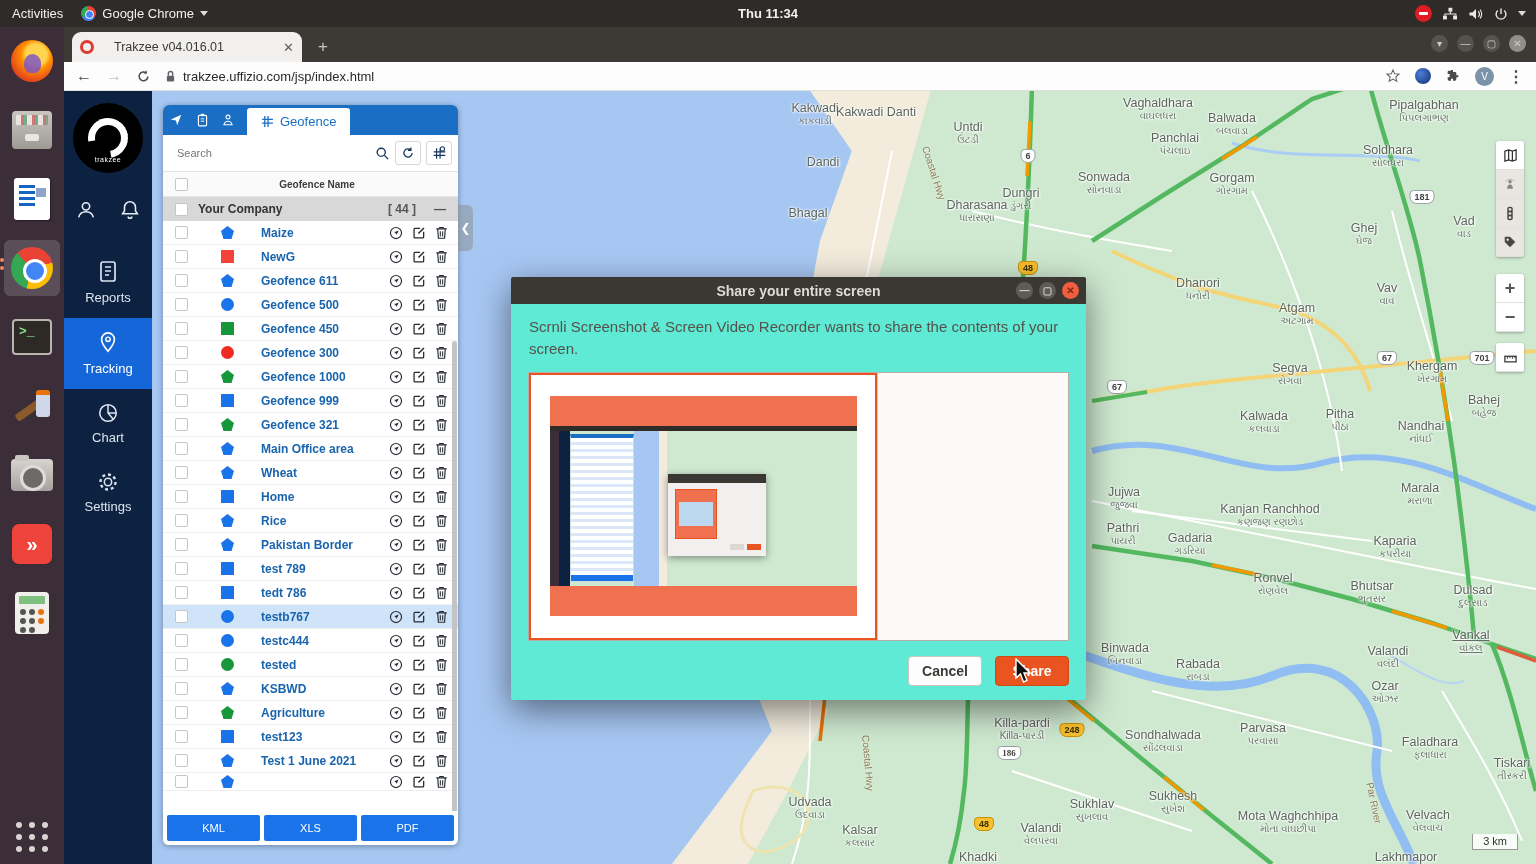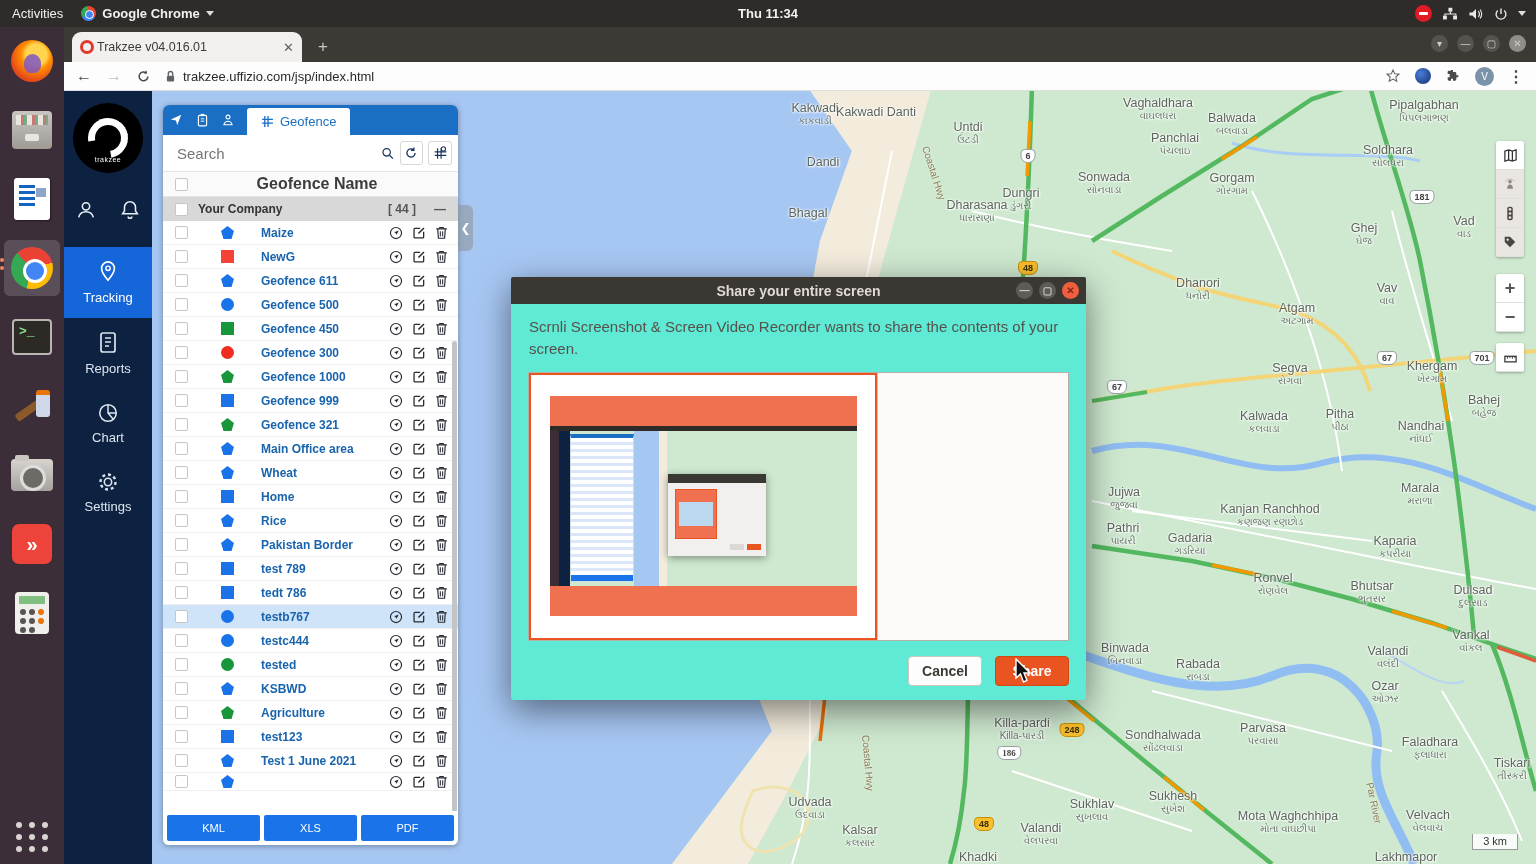--- a/index.html
+++ b/index.html
@@ -4,21 +4,21 @@
 <style>
   *{margin:0;padding:0;box-sizing:border-box}
   html,body{width:1536px;height:864px;overflow:hidden}
   body{font-family:"Liberation Sans",sans-serif;position:relative;background:#cfe9cf}
   svg{display:block}
 
   
   .sysbar{position:absolute;left:0;top:0;width:1536px;height:27px;background:#2e2b28;color:#f1f1f1;
     display:flex;align-items:center;font-size:13px;z-index:50}
   .sysbar .left{display:flex;align-items:center;gap:18px;padding-left:12px}
-  .sysbar .appmenu{display:flex;align-items:center;gap:6px;font-weight:bold}
+  .sysbar .appmenu{display:flex;align-items:center;gap:6px;font-weight:normal}
   .sysbar .clock{position:absolute;left:50%;transform:translateX(-50%);font-weight:bold}
   .sysbar .right{margin-left:auto;display:flex;align-items:center;gap:10px;padding-right:10px}
   .chrome-ball{width:15px;height:15px;border-radius:50%;
     background:conic-gradient(#ea4335 0 33%,#4285f4 33% 66%,#34a853 66% 100%);position:relative}
   .chrome-ball:after{content:"";position:absolute;left:4px;top:4px;width:7px;height:7px;border-radius:50%;
     background:#4285f4;border:1.5px solid #fff}
   .dnd{width:17px;height:17px;border-radius:50%;background:#e01b24;display:flex;align-items:center;justify-content:center}
   .dnd:after{content:"";width:9px;height:3px;background:#fff;border-radius:1px}
   .caret{width:0;height:0;border-left:4px solid transparent;border-right:4px solid transparent;border-top:5px solid #ddd}
 
@@ -51,21 +51,21 @@
   .ic-camera:after{content:"";position:absolute;left:4px;top:-4px;width:14px;height:6px;background:#c9c6c1;border-radius:2px}
   .ic-pinta{width:40px;height:40px;position:relative}
   .ic-pinta:before{content:"";position:absolute;left:2px;top:20px;width:30px;height:8px;background:#8a5a2b;transform:rotate(-35deg);border-radius:2px}
   .ic-pinta:after{content:"";position:absolute;right:2px;top:4px;width:14px;height:22px;background:#cfd8e8;border-radius:3px;border-top:5px solid #e8720c}
   .ff-ball{width:42px;height:42px;border-radius:50%;background:radial-gradient(circle at 60% 35%,#ffd54f 0 28%,#ff8f00 40%,#e64a19 70%,#b33324 100%);position:relative}
   .ff-ball:after{content:"";position:absolute;left:13px;top:14px;width:17px;height:19px;border-radius:50% 50% 40% 40%;background:#7e57c2;opacity:.85}
 
   
   .tabstrip{position:absolute;left:64px;top:27px;width:1472px;height:35px;background:#3d3a36;z-index:45}
   .tab{position:absolute;left:8px;top:5px;width:230px;height:30px;background:#f2f0ee;border-radius:9px 9px 0 0;
-    display:flex;align-items:center;padding:0 8px;gap:3px;font-size:12.5px;color:#3a3a3a}
+    display:flex;align-items:center;padding:0 8px;gap:20px;font-size:12.5px;color:#3a3a3a}
   .favicon-q{width:14px;height:14px;border-radius:50%;border:3px solid #e0392e;position:relative}
   .tab .close{margin-left:auto;color:#5f5f5f;font-size:13px}
   .newtab{position:absolute;left:250px;top:11px;width:18px;height:18px;color:#c9c5c1;font-size:17px;line-height:18px;text-align:center}
   .winbtns{position:absolute;right:10px;top:8px;display:flex;gap:9px}
   .winbtn{width:17px;height:17px;border-radius:50%;background:#56524e;color:#cfcbc7;font-size:10px;display:flex;align-items:center;justify-content:center}
   .winbtn.closew{background:#918d89}
   .urlrow{position:absolute;left:64px;top:62px;width:1472px;height:29px;background:#fdfdfd;z-index:45;
     display:flex;align-items:center;gap:14px;padding:0 12px;border-bottom:1px solid #e0dedd}
   .navic{font-size:16px;color:#494949}
   .navic.disabled{color:#c2c0be}
@@ -103,23 +103,23 @@
     border-top:none;font-size:11px;color:#333;padding:0 10px;height:16px;line-height:15px;z-index:4}
 
   
   .panel{position:absolute;left:163px;top:105px;width:295px;height:740px;background:#fff;border-radius:6px;
     box-shadow:0 1px 6px rgba(0,0,0,.35);z-index:20;display:flex;flex-direction:column;overflow:hidden}
   .phead{height:30px;background:#1a6fc4;display:flex;align-items:stretch;color:#fff;flex-shrink:0}
   .phead .hic{width:26px;display:flex;align-items:center;justify-content:center}
   .ptab{margin-left:6px;background:#fff;color:#1a6fc4;display:flex;align-items:center;gap:6px;
     padding:0 14px;font-size:13px;margin-top:3px;border-radius:3px 3px 0 0}
   .searchrow{height:37px;display:flex;align-items:center;border-bottom:1px solid #e3e3e3;flex-shrink:0;padding:0 6px;gap:5px}
-  .searchrow input{flex:1;border:none;outline:none;font-size:15px;color:#4c1d95;padding-left:8px;background:transparent}
+  .searchrow input{flex:1;border:none;outline:none;font-size:11px;color:#4c1d95;padding-left:8px;background:transparent}
   .sqbtn{width:26px;height:24px;border:1px solid #d7d7d7;border-radius:3px;display:flex;align-items:center;justify-content:center;color:#17365e}
-  .colhead{height:25px;background:#fafafa;border-bottom:1px solid #e6e6e6;display:flex;align-items:center;font-size:16px;font-weight:bold;color:#3c3c3c;flex-shrink:0;padding:0 12px}
+  .colhead{height:25px;background:#fafafa;border-bottom:1px solid #e6e6e6;display:flex;align-items:center;font-size:10px;font-weight:bold;color:#3c3c3c;flex-shrink:0;padding:0 12px}
   .colhead span{flex:1;text-align:center}
   .grouprow{height:24px;background:#d8d8d8;display:flex;align-items:center;padding:0 12px;gap:10px;font-size:12px;font-weight:bold;color:#333;flex-shrink:0}
   .grouprow .cnt{margin-left:auto;font-weight:bold;color:#555}
   .grouprow .minus{color:#555;margin-left:8px}
   .glist{flex:1;overflow:hidden;position:relative}
   .g-row{height:24px;display:flex;align-items:center;padding:0 10px 0 12px;gap:16px;border-bottom:1px solid #efefef;font-size:12px}
   .g-row.sel{background:#cfe3f9}
   .cb{width:13px;height:13px;border:1px solid #c6c6c6;background:#fff;border-radius:2px;flex-shrink:0}
   .shape{width:13px;height:13px;margin-left:17px;flex-shrink:0}
   .shape.pentagon{clip-path:polygon(50% 0,100% 38%,81% 100%,19% 100%,0 38%)}
@@ -346,21 +346,21 @@
         <div class="gu">રોણવેલ</div>
       </div>
       <div class="map-label" style="left: 1220px; top: 501px;">
         <div class="en">Bhutsar</div>
         <div class="gu">ભુતસર</div>
       </div>
       <div class="map-label" style="left: 1321px; top: 505px;">
         <div class="en">Dulsad</div>
         <div class="gu">દુલસાડ</div>
       </div>
-      <div class="map-label" style="left: 1319px; top: 550px;">
+      <div class="map-label" style="left: 1319px; top: 550px; text-decoration: underline;">
         <div class="en">Vankal</div>
         <div class="gu">વાંકલ</div>
       </div>
       <div class="map-label" style="left: 1236px; top: 566px;">
         <div class="en">Valandi</div>
         <div class="gu">વલંદી</div>
       </div>
       <div class="map-label" style="left: 1233px; top: 601px;">
         <div class="en">Ozar</div>
         <div class="gu">ઓઝર</div>
@@ -609,33 +609,33 @@
     <svg width="22" height="22" viewBox="0 0 24 24">
         <circle cx="12" cy="8" r="4" fill="none" stroke="#e8eef7" stroke-width="1.7"></circle>
         <path d="M4 20c1-4 4-6 8-6s7 2 8 6" fill="none" stroke="#e8eef7" stroke-width="1.7"></path>
       </svg>
     <svg width="22" height="22" viewBox="0 0 24 24">
         <path d="M12 3a6 6 0 0 1 6 6v4l2 3H4l2-3V9a6 6 0 0 1 6-6z" fill="none" stroke="#e8eef7" stroke-width="1.7"></path>
         <path d="M10 19a2 2 0 0 0 4 0" fill="none" stroke="#e8eef7" stroke-width="1.7"></path>
       </svg>
   </div>
   <div class="menu">
+    <div class="mitem">
+      <svg width="20" height="24" viewBox="0 0 20 24">
+          <rect x="3" y="2" width="14" height="19" rx="2" fill="none" stroke="#dce4ef" stroke-width="1.7"></rect>
+          <path d="M7 7h6 M7 11h6 M7 15h4" stroke="#dce4ef" stroke-width="1.6"></path>
+        </svg>
+      <span>Reports</span>
+    </div>
     <div class="mitem active">
       <svg width="22" height="24" viewBox="0 0 24 26">
           <path d="M12 2a7 7 0 0 1 7 7c0 5-7 13-7 13S5 14 5 9a7 7 0 0 1 7-7z" fill="none" stroke="#fff" stroke-width="1.8"></path>
           <circle cx="12" cy="9" r="2.4" fill="none" stroke="#fff" stroke-width="1.6"></circle>
         </svg>
       <span>Tracking</span>
-    </div>
-    <div class="mitem">
-      <svg width="20" height="24" viewBox="0 0 20 24">
-          <rect x="3" y="2" width="14" height="19" rx="2" fill="none" stroke="#dce4ef" stroke-width="1.7"></rect>
-          <path d="M7 7h6 M7 11h6 M7 15h4" stroke="#dce4ef" stroke-width="1.6"></path>
-        </svg>
-      <span>Reports</span>
     </div>
     <div class="mitem">
       <svg width="22" height="22" viewBox="0 0 24 24">
           <circle cx="12" cy="12" r="9" fill="none" stroke="#dce4ef" stroke-width="1.7"></circle>
           <path d="M12 3v9h9 M12 12l6 7" fill="none" stroke="#dce4ef" stroke-width="1.6"></path>
         </svg>
       <span>Chart</span>
     </div>
     <div class="mitem">
       <svg width="22" height="22" viewBox="0 0 24 24">

